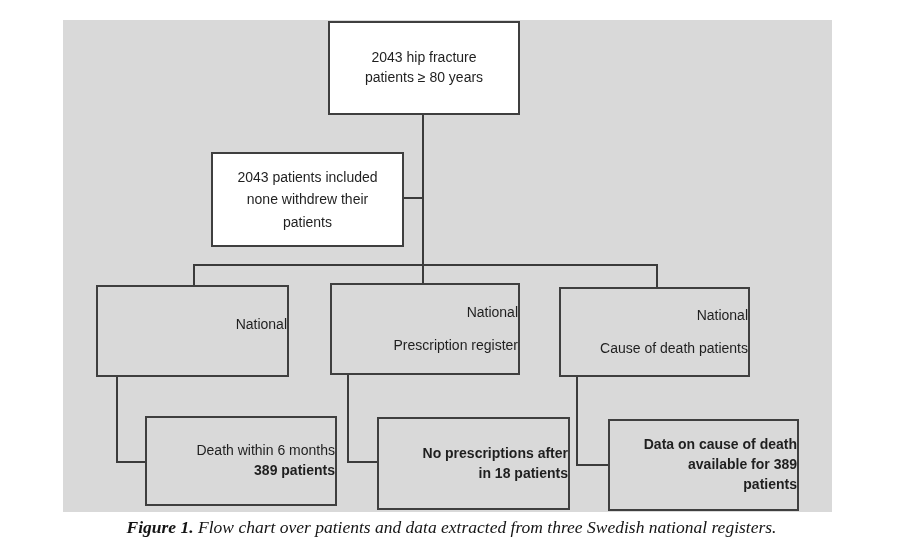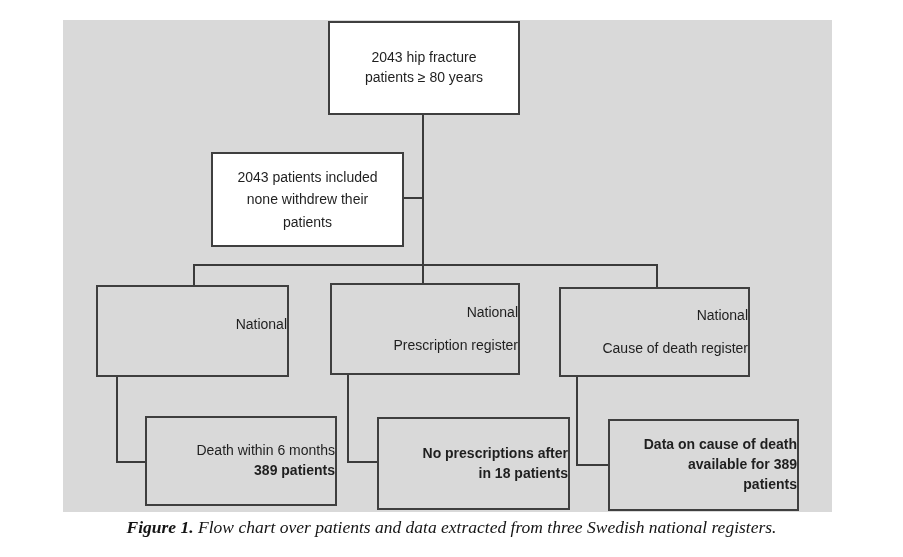--- a/index.html
+++ b/index.html
@@ -88,21 +88,21 @@
   <span class="line">National</span>
 </div>
 
 <div class="node node-gray node-register" id="node-reg2">
   <span class="line">National</span>
   <span class="line">Prescription register</span>
 </div>
 
 <div class="node node-gray node-register" id="node-reg3">
   <span class="line">National</span>
-  <span class="line">Cause of death register</span>
+  <span class="line">Cause of death patients</span>
 </div>
 
 <div class="node node-gray" id="node-bot1">
   <span class="line">Death within 6 months</span>
   <span class="line">389 patients</span>
 </div>
 
 <div class="node node-gray" id="node-bot2">
   <span class="line">No prescriptions after</span>
   <span class="line">in 18 patients</span>

